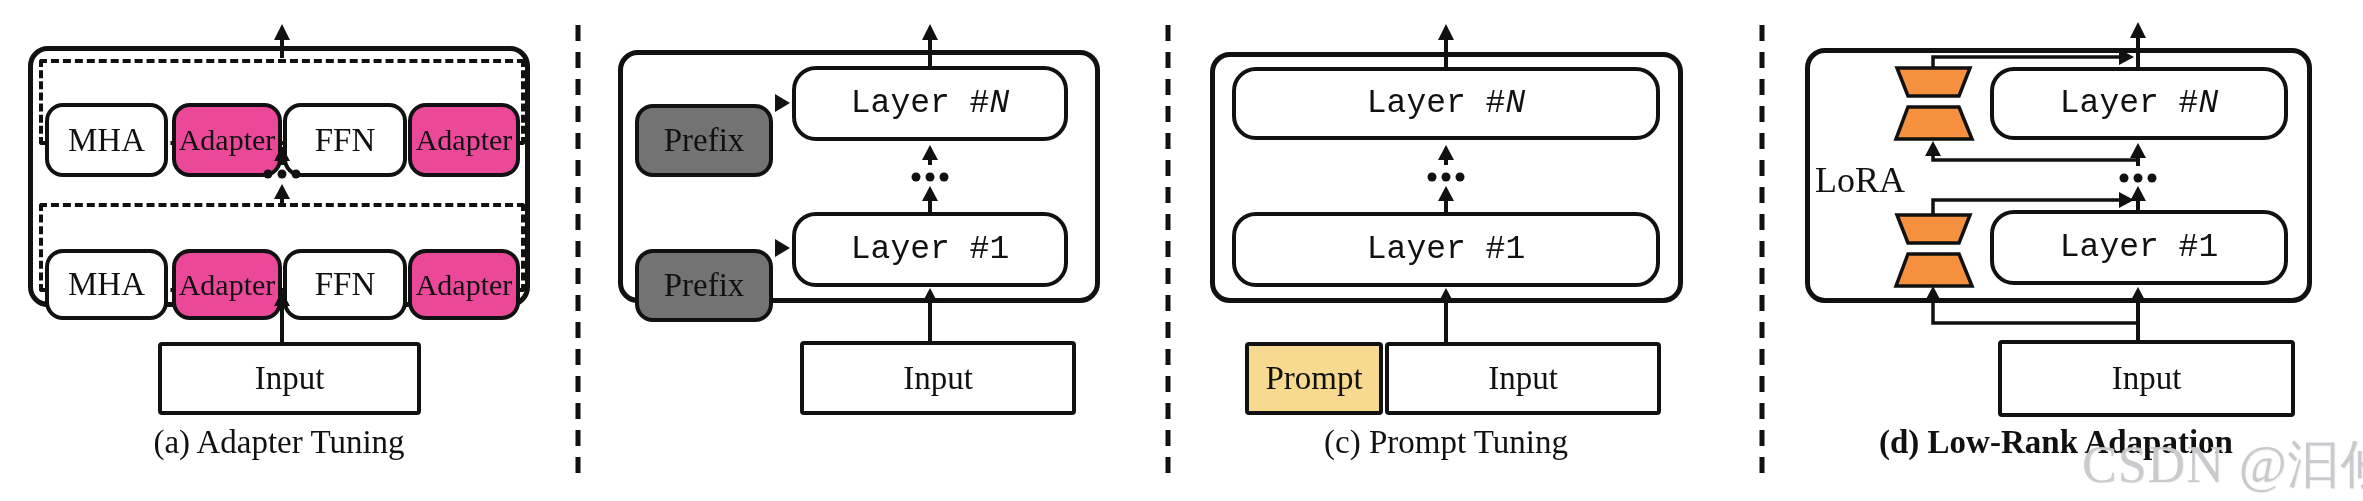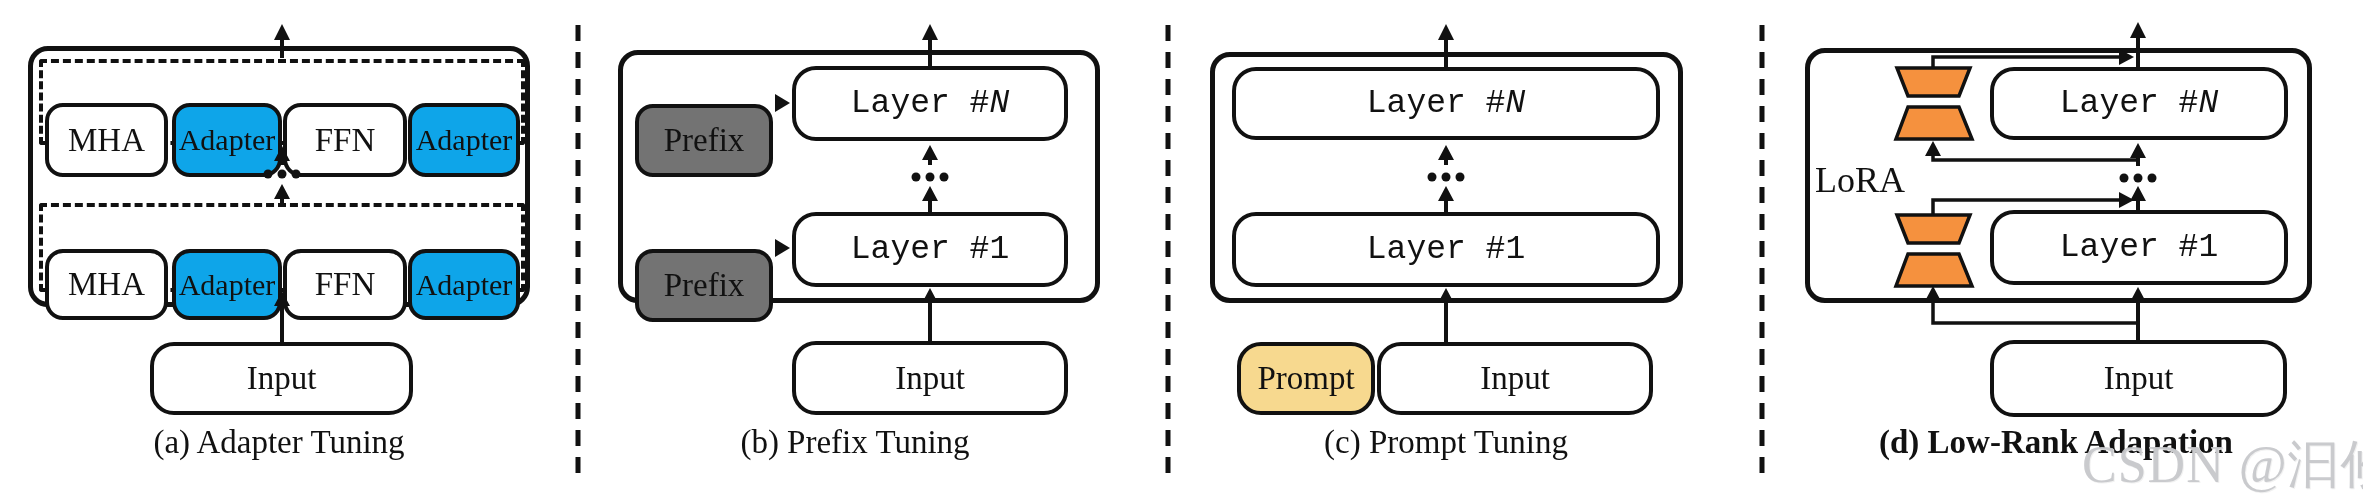--- a/index.html
+++ b/index.html
@@ -10,22 +10,22 @@
   .box{
     position:absolute;box-sizing:border-box;
     border:4px solid #111;background:#fff;
     display:flex;align-items:center;justify-content:center;
     font-size:33px;line-height:1;white-space:nowrap;
   }
   .outer{border-width:5px;border-radius:20px;background:transparent;}
   .dashedbox{border:4px dashed #111;border-radius:3px;background:transparent;position:absolute;box-sizing:border-box;}
   .r-lg{border-radius:24px;font-family:Liberation Mono, monospace;}
   .r-md{border-radius:18px;margin-top:37px;}
-  .r-sm{border-radius:24px;}
-  .green{background:#0ea5e9;}
+  .r-sm{border-radius:4px;margin-left:8px;}
+  .green{background:#ec4899;}
   .pink{background:#737373;}
   .yellow{background:#f7d98f;}
   .adapterfs{font-size:30px;}
   .var{font-style:italic;}
   .caption{
     position:absolute;width:520px;text-align:center;font-size:33px;line-height:1.1;
   }
   .lora-label{
     position:absolute;font-size:36px;line-height:1;
   }
@@ -94,21 +94,20 @@
       </div>
     <div class="box r-md pink" style="left:635px;top:212px;width:138px;height:73px;">
         <span>Prefix</span>
       </div>
     <div class="box r-lg" style="left:792px;top:212px;width:276px;height:75px;">
         <span><span>Layer #</span><span>1</span></span>
       </div>
     <div class="box r-sm" style="left:792px;top:341px;width:276px;height:74px;">
         <span>Input</span>
       </div>
-    <div class="caption" style="left:595px;top:424px;">(b) Prefix Tuning</div>
 
     <div class="box outer" style="left:1210px;top:52px;width:473px;height:251px;"></div>
     <div class="box r-lg" style="left:1232px;top:67px;width:428px;height:73px;">
         <span><span>Layer #</span><span class="var">N</span></span>
       </div>
     <div class="box r-lg" style="left:1232px;top:212px;width:428px;height:75px;">
         <span><span>Layer #</span><span>1</span></span>
       </div>
     <div class="box r-sm yellow" style="left:1237px;top:342px;width:138px;height:73px;">
         <span>Prompt</span>

